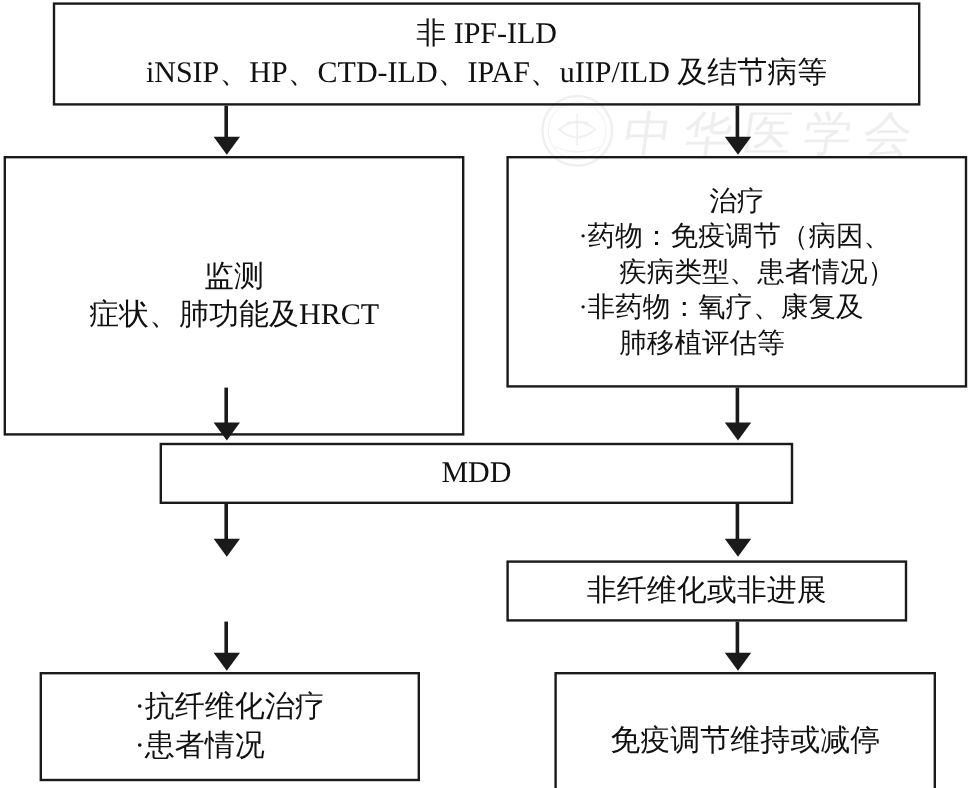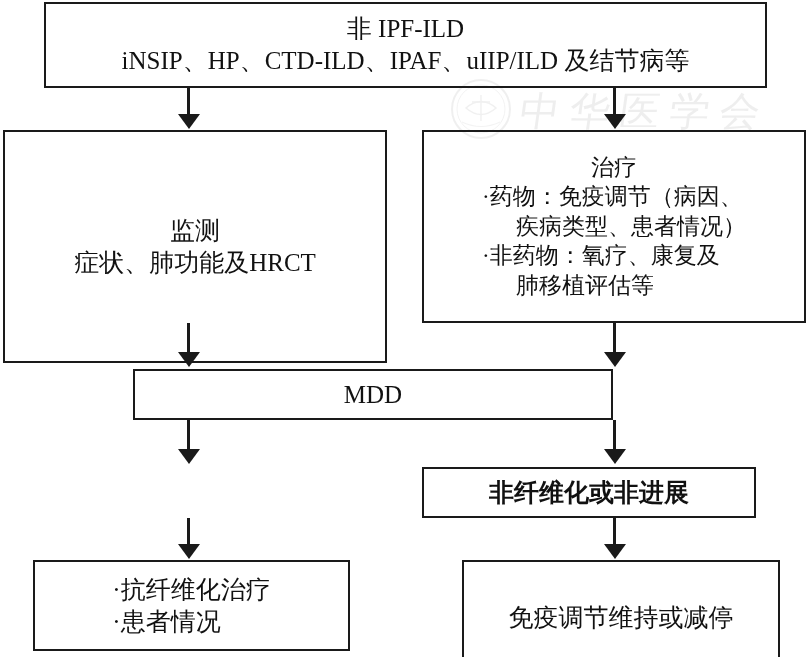--- a/index.html
+++ b/index.html
@@ -86,34 +86,34 @@
       </span>
     </div>
   </div>
 
   <div class="vline" style="left:187px;top:323px;height:31px;"></div>
   <div class="arrowhead" style="left:178px;top:352px;"></div>
 
   <div class="vline" style="left:613px;top:323px;height:31px;"></div>
   <div class="arrowhead" style="left:604px;top:352px;"></div>
 
-  <div class="box" style="left:133px;top:369px;width:480px;height:51px;">
+  <div class="box" style="left:133px;top:369px;width:528px;height:51px;">
     <div class="inner">
       <span class="ln t-mdd">MDD</span>
     </div>
   </div>
 
   <div class="vline" style="left:187px;top:420px;height:31px;"></div>
   <div class="arrowhead" style="left:178px;top:449px;"></div>
 
   <div class="vline" style="left:613px;top:420px;height:31px;"></div>
   <div class="arrowhead" style="left:604px;top:449px;"></div>
 
 
-  <div class="box" style="left:422px;top:467px;width:334px;height:51px;font-weight:bold;">
+  <div class="box" style="left:422px;top:467px;width:334px;height:51px;">
     <div class="inner">
       <span class="ln t-res">非纤维化或非进展</span>
     </div>
   </div>
 
   <div class="vline" style="left:187px;top:518px;height:28px;"></div>
   <div class="arrowhead" style="left:178px;top:544px;"></div>
 
   <div class="vline" style="left:613px;top:518px;height:28px;"></div>
   <div class="arrowhead" style="left:604px;top:544px;"></div>

